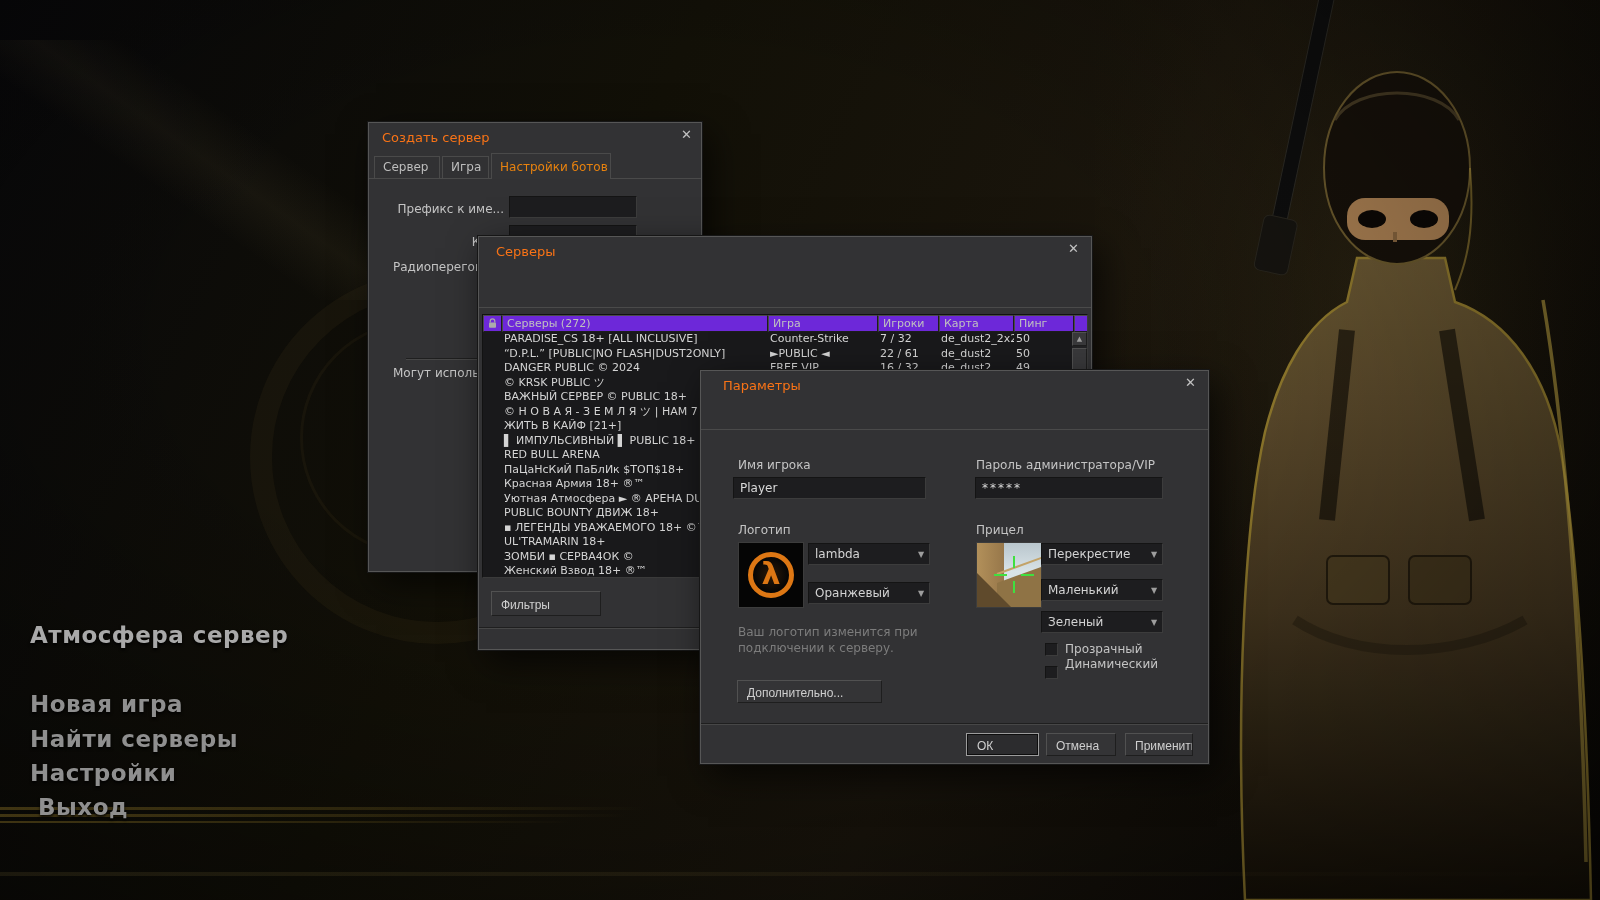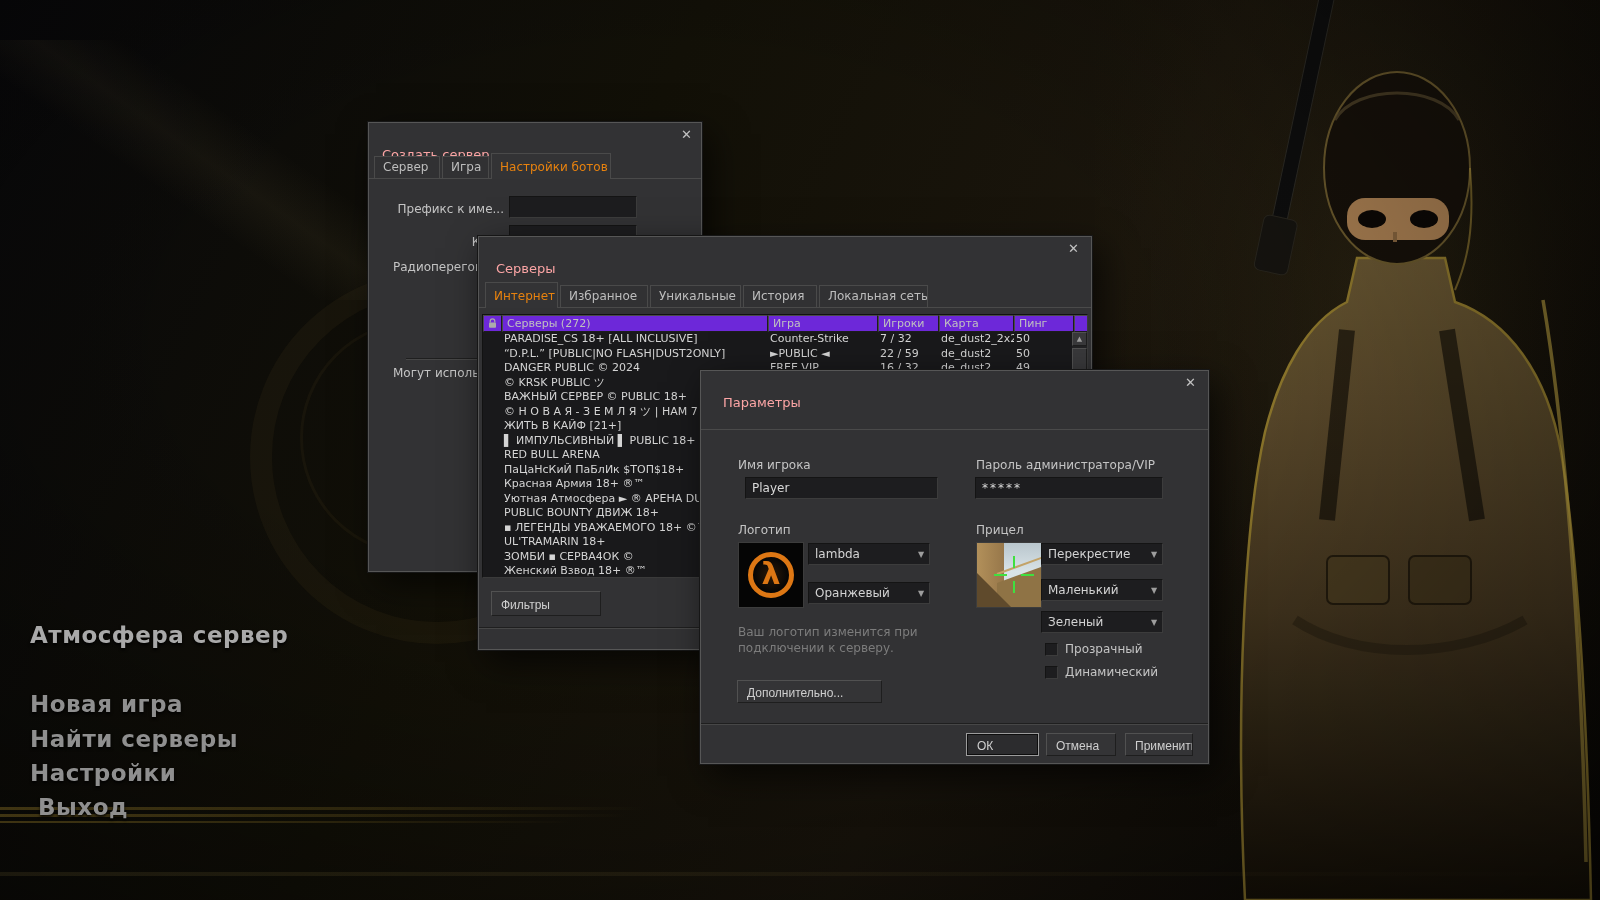--- a/index.html
+++ b/index.html
@@ -17,21 +17,21 @@
   .bottomglow{position:absolute;left:0;right:0;top:872px;height:4px;background:linear-gradient(90deg,rgba(200,175,90,.18),rgba(200,175,90,.05) 70%,transparent);}
   .vignette{position:absolute;inset:0;background:radial-gradient(ellipse at 42% 38%,transparent 35%,rgba(0,0,0,.55) 100%);pointer-events:none;}
   .figure{position:absolute;left:1095px;top:0;width:505px;height:900px;}
   
   .menu-item{position:absolute;left:30px;font-size:23px;font-weight:bold;color:#8f8f8f;
              letter-spacing:.5px;text-shadow:0 2px 3px rgba(0,0,0,.9);cursor:pointer;white-space:nowrap;}
   .menu-item.bright{color:#a9a9a9;}
   
   .dlg{position:absolute;background:#323234;border:1px solid #565656;outline:1px solid #161616;
        box-shadow:8px 12px 34px rgba(0,0,0,.65);color:#c6c6c6;}
-  .dlg-title{position:absolute;left:13px;top:24px;font-size:13px;color:#fca5a5;}
+  .dlg-title{position:absolute;left:13px;top:7px;font-size:13px;color:#f97316;}
   .xbtn{position:absolute;top:5px;font-size:13px;font-weight:bold;color:#c2c2c2;cursor:pointer;line-height:14px;}
   .tabs{position:absolute;display:flex;gap:2px;align-items:flex-end;height:26px;}
   .tab{box-sizing:border-box;height:22px;background:#313133;border:1px solid #4a4a4a;border-bottom:none;
        color:#bdbdbd;font-size:12px;padding:3px 8px 0 8px;white-space:nowrap;overflow:hidden;cursor:pointer;}
   .tab.active{height:26px;margin-bottom:-1px;background:#333335;color:#e8820e;z-index:3;padding-top:6px;}
   .tabline{position:absolute;left:0;right:0;height:1px;background:#4a4a4a;}
   .flabel{position:absolute;font-size:12px;color:#c4c4c4;white-space:nowrap;}
   .tinput{position:absolute;box-sizing:border-box;background:#1d1d1f;border:1px solid;
           border-color:#141414 #3c3c3c #3c3c3c #141414;color:#d9d9d9;font-size:12px;
           font-family:"DejaVu Sans",sans-serif;padding:2px 6px;outline:none;}
@@ -159,27 +159,20 @@
     <div class="flabel" style="left:25px;top:112px;width:110px;text-align:right">Кома</div>
     <input class="tinput" style="left: 140px; top: 102px; width: 128px; height: 22px;">
     <div class="flabel" style="left:24px;top:137px">Радиоперегов</div>
     <div class="divider" style="left:37px;top:235px;width:250px"></div>
     <div class="flabel" style="left:24px;top:243px">Могут использ</div>
   </section>
 
   <section class="dlg" style="left:478px;top:236px;width:612px;height:412px;z-index:2">
     <div class="dlg-title" style="left:17px">Серверы</div>
     <div class="xbtn" style="right:12px">✕</div>
-    <div class="tabs" id="servers-tabs" style="left:6px;top:44px">
-        <div class="tab active" style="width: 73px;">Интернет</div>
-        <div class="tab" style="width: 88px;">Избранное</div>
-        <div class="tab" style="width: 91px;">Уникальные</div>
-        <div class="tab" style="width: 74px;">История</div>
-        <div class="tab" style="width: 109px;">Локальная сеть</div>
-      </div>
     <div class="tabline" style="top:70px"></div>
 
     <div class="stable" style="left:3px;top:77px;width:606px;height:264px">
       <div class="shead">
         <div class="hcell" style="display:flex;align-items:center;justify-content:center">
           <svg width="9" height="11" viewBox="0 0 9 11">
             <path d="M2.2 4.5 V3.2 a2.3 2.3 0 0 1 4.6 0 V4.5" stroke="#ababab" stroke-width="1.2" fill="none"></path>
             <rect x="1" y="4.5" width="7" height="5.3" rx="0.8" fill="#ababab"></rect>
           </svg>
         </div>
@@ -196,21 +189,21 @@
             <div class="scell">PARADISE_CS 18+ [ALL INCLUSIVE]</div>
             <div class="scell">Counter-Strike</div>
             <div class="scell">7 / 32</div>
             <div class="scell">de_dust2_2x2</div>
             <div class="scell">50</div>
           </div>
           <div class="srow">
             <div class="scell"></div>
             <div class="scell">“D.P.L.” [PUBLIC|NO FLASH|DUST2ONLY]</div>
             <div class="scell">►PUBLIC ◄</div>
-            <div class="scell">22 / 59</div>
+            <div class="scell">22 / 61</div>
             <div class="scell">de_dust2</div>
             <div class="scell">50</div>
           </div>
           <div class="srow">
             <div class="scell"></div>
             <div class="scell">DANGER PUBLIC © 2024</div>
             <div class="scell">FREE VIP</div>
             <div class="scell">16 / 32</div>
             <div class="scell">de_dust2</div>
             <div class="scell">49</div>
@@ -337,21 +330,21 @@
     <button class="btn" style="left:12px;top:354px;width:110px;height:25px">Фильтры</button>
     <div class="divider" style="left:0;right:0;top:390px"></div>
   </section>
 
   <section class="dlg" style="left:700px;top:370px;width:507px;height:392px;z-index:3">
     <div class="dlg-title" style="left:22px">Параметры</div>
     <div class="xbtn" style="right:12px">✕</div>
     <div class="tabline" style="top:58px"></div>
 
     <div class="flabel" style="left:37px;top:87px">Имя игрока</div>
-    <input class="tinput" style="left: 44px; top: 106px; width: 193px; height: 22px;" value="Player">
+    <input class="tinput" style="left: 32px; top: 106px; width: 193px; height: 22px;" value="Player">
 
     <div class="flabel" style="left:275px;top:87px">Пароль администратора/VIP</div>
     <input class="tinput" style="left: 274px; top: 106px; width: 188px; height: 22px; letter-spacing: 2px;" value="*****">
 
     <div class="flabel" style="left:37px;top:152px">Логотип</div>
     <div class="logo-box" style="left:37px;top:171px">
       <div class="logo-circle">
         <span class="logo-glyph">λ</span>
       </div>
     </div>
@@ -385,21 +378,21 @@
       <span class="combo-text">Маленький</span>
       <span class="combo-arrow">▼</span>
     </div>
     <div class="combo" style="left:340px;top:240px;width:122px">
       <span class="combo-text">Зеленый</span>
       <span class="combo-arrow">▼</span>
     </div>
     <div class="checkbox" style="left:344px;top:272px"></div>
     <div class="flabel" style="left:364px;top:271px">Прозрачный</div>
     <div class="checkbox" style="left:344px;top:295px"></div>
-    <div class="flabel" style="left:364px;top:294px">Динамический</div>
+    <div class="flabel" style="left:364px;top:286px">Динамический</div>
 
     <div class="divider" style="left:0;right:0;top:352px"></div>
     <button class="btn focused" style="left:265px;top:362px;width:73px;height:23px">ОК</button>
     <button class="btn" style="left:345px;top:362px;width:70px;height:23px">Отмена</button>
     <button class="btn" style="left:424px;top:362px;width:68px;height:23px">Применить</button>
   </section>
 
 </div>
 
 </body></html>

